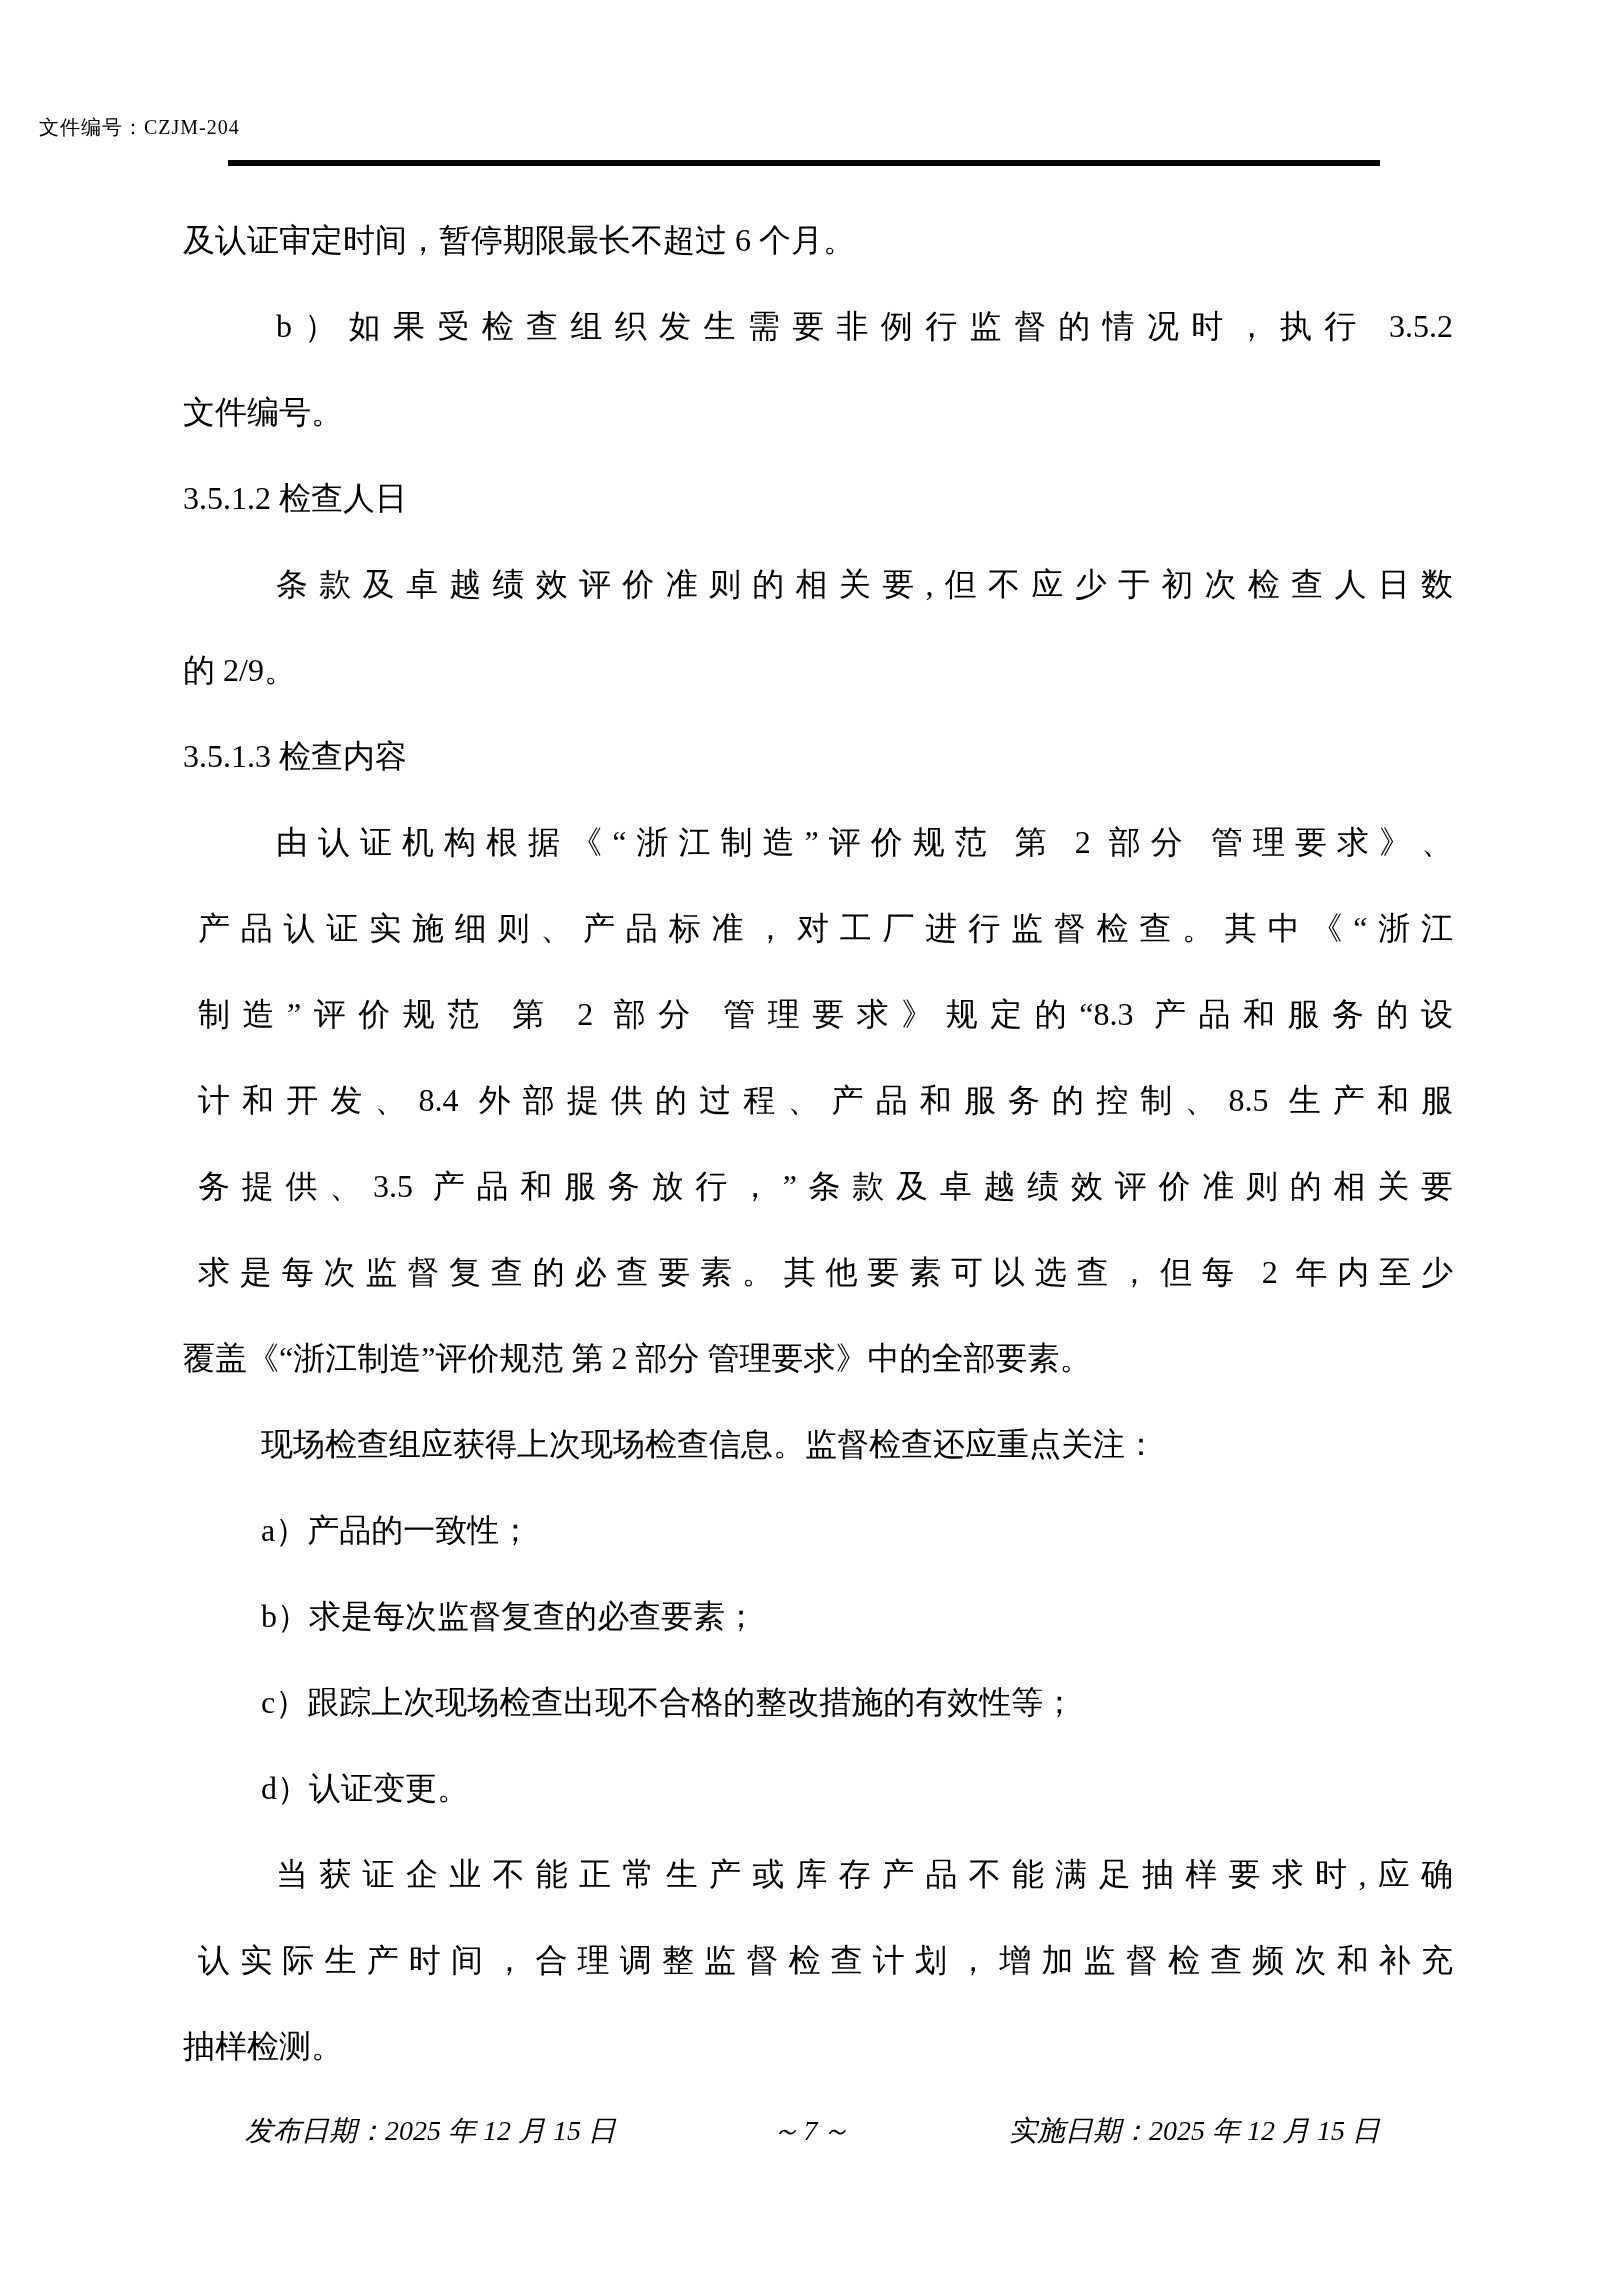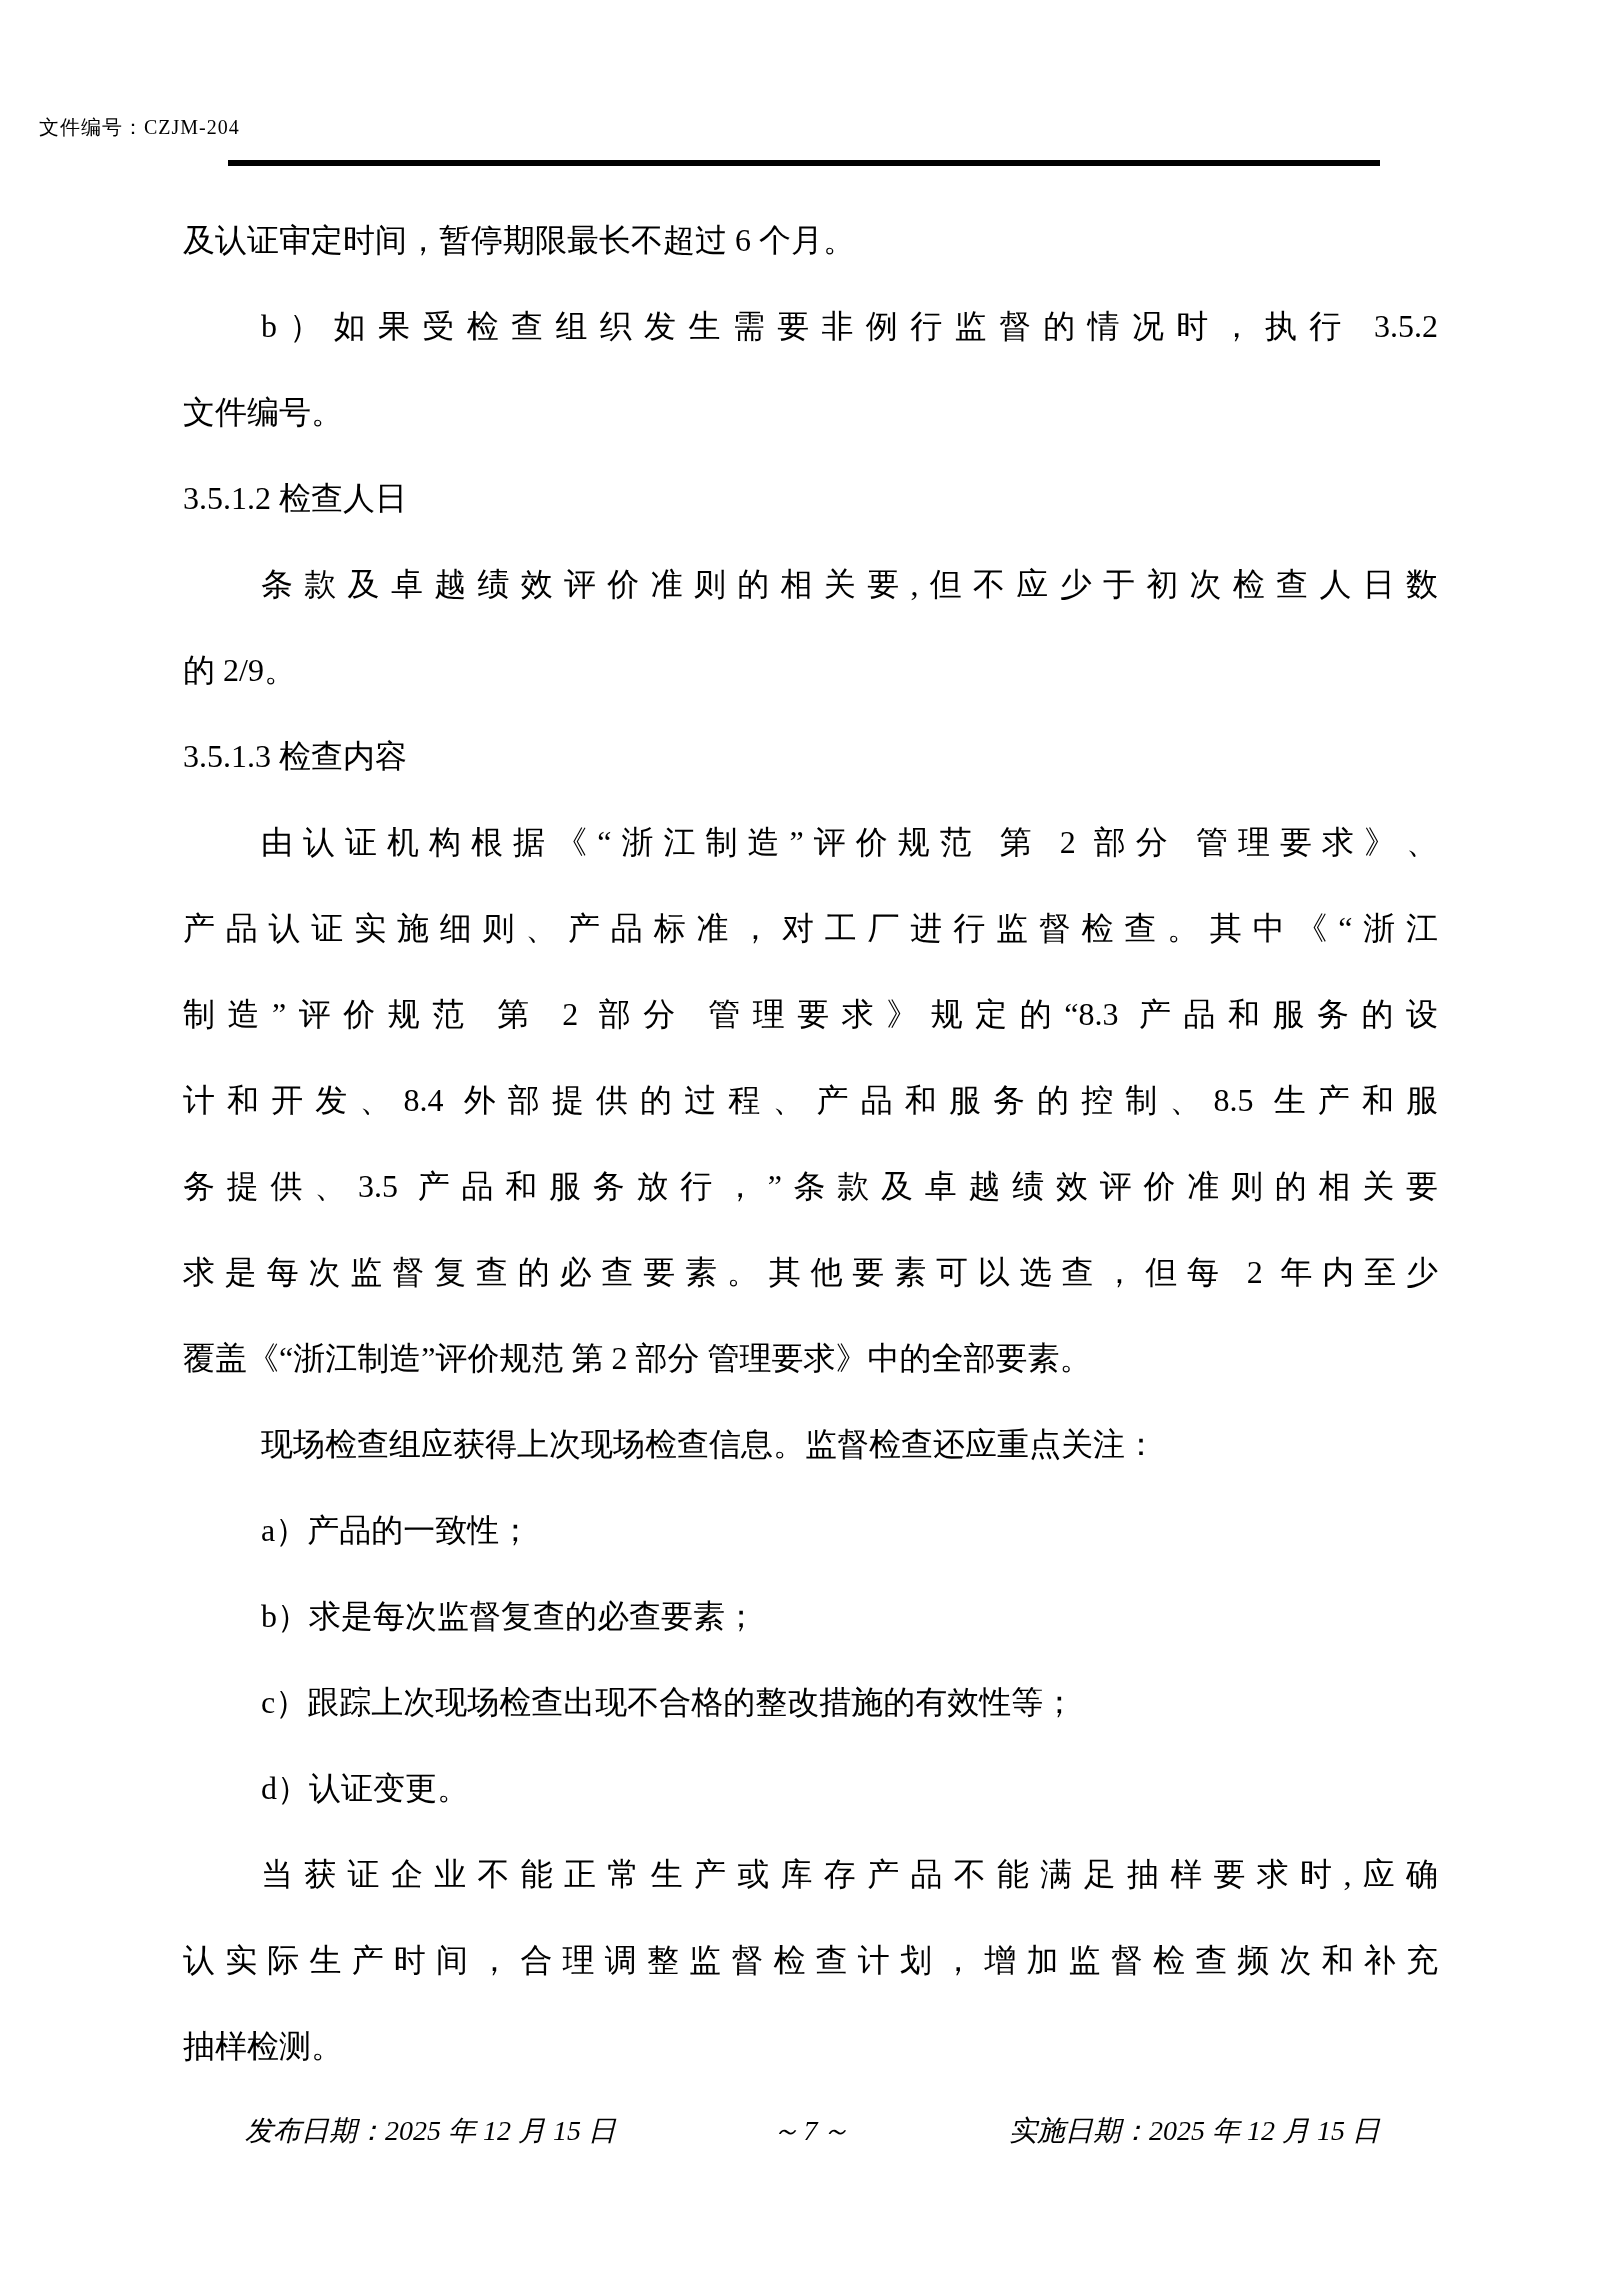--- a/index.html
+++ b/index.html
@@ -51,20 +51,21 @@
     overflow: visible;
   }
   .line.indent {
     padding-left: 78px;
   }
   .line.justify {
     white-space: normal;
     text-align: justify;
     text-align-last: justify;
     text-justify: inter-character;
+    margin-left: 15px;
   }
   .footer {
     position: absolute;
     top: 2107px;
     left: 245px;
     right: 241px;
     height: 47px;
     display: flex;
     justify-content: space-between;
     align-items: center;

